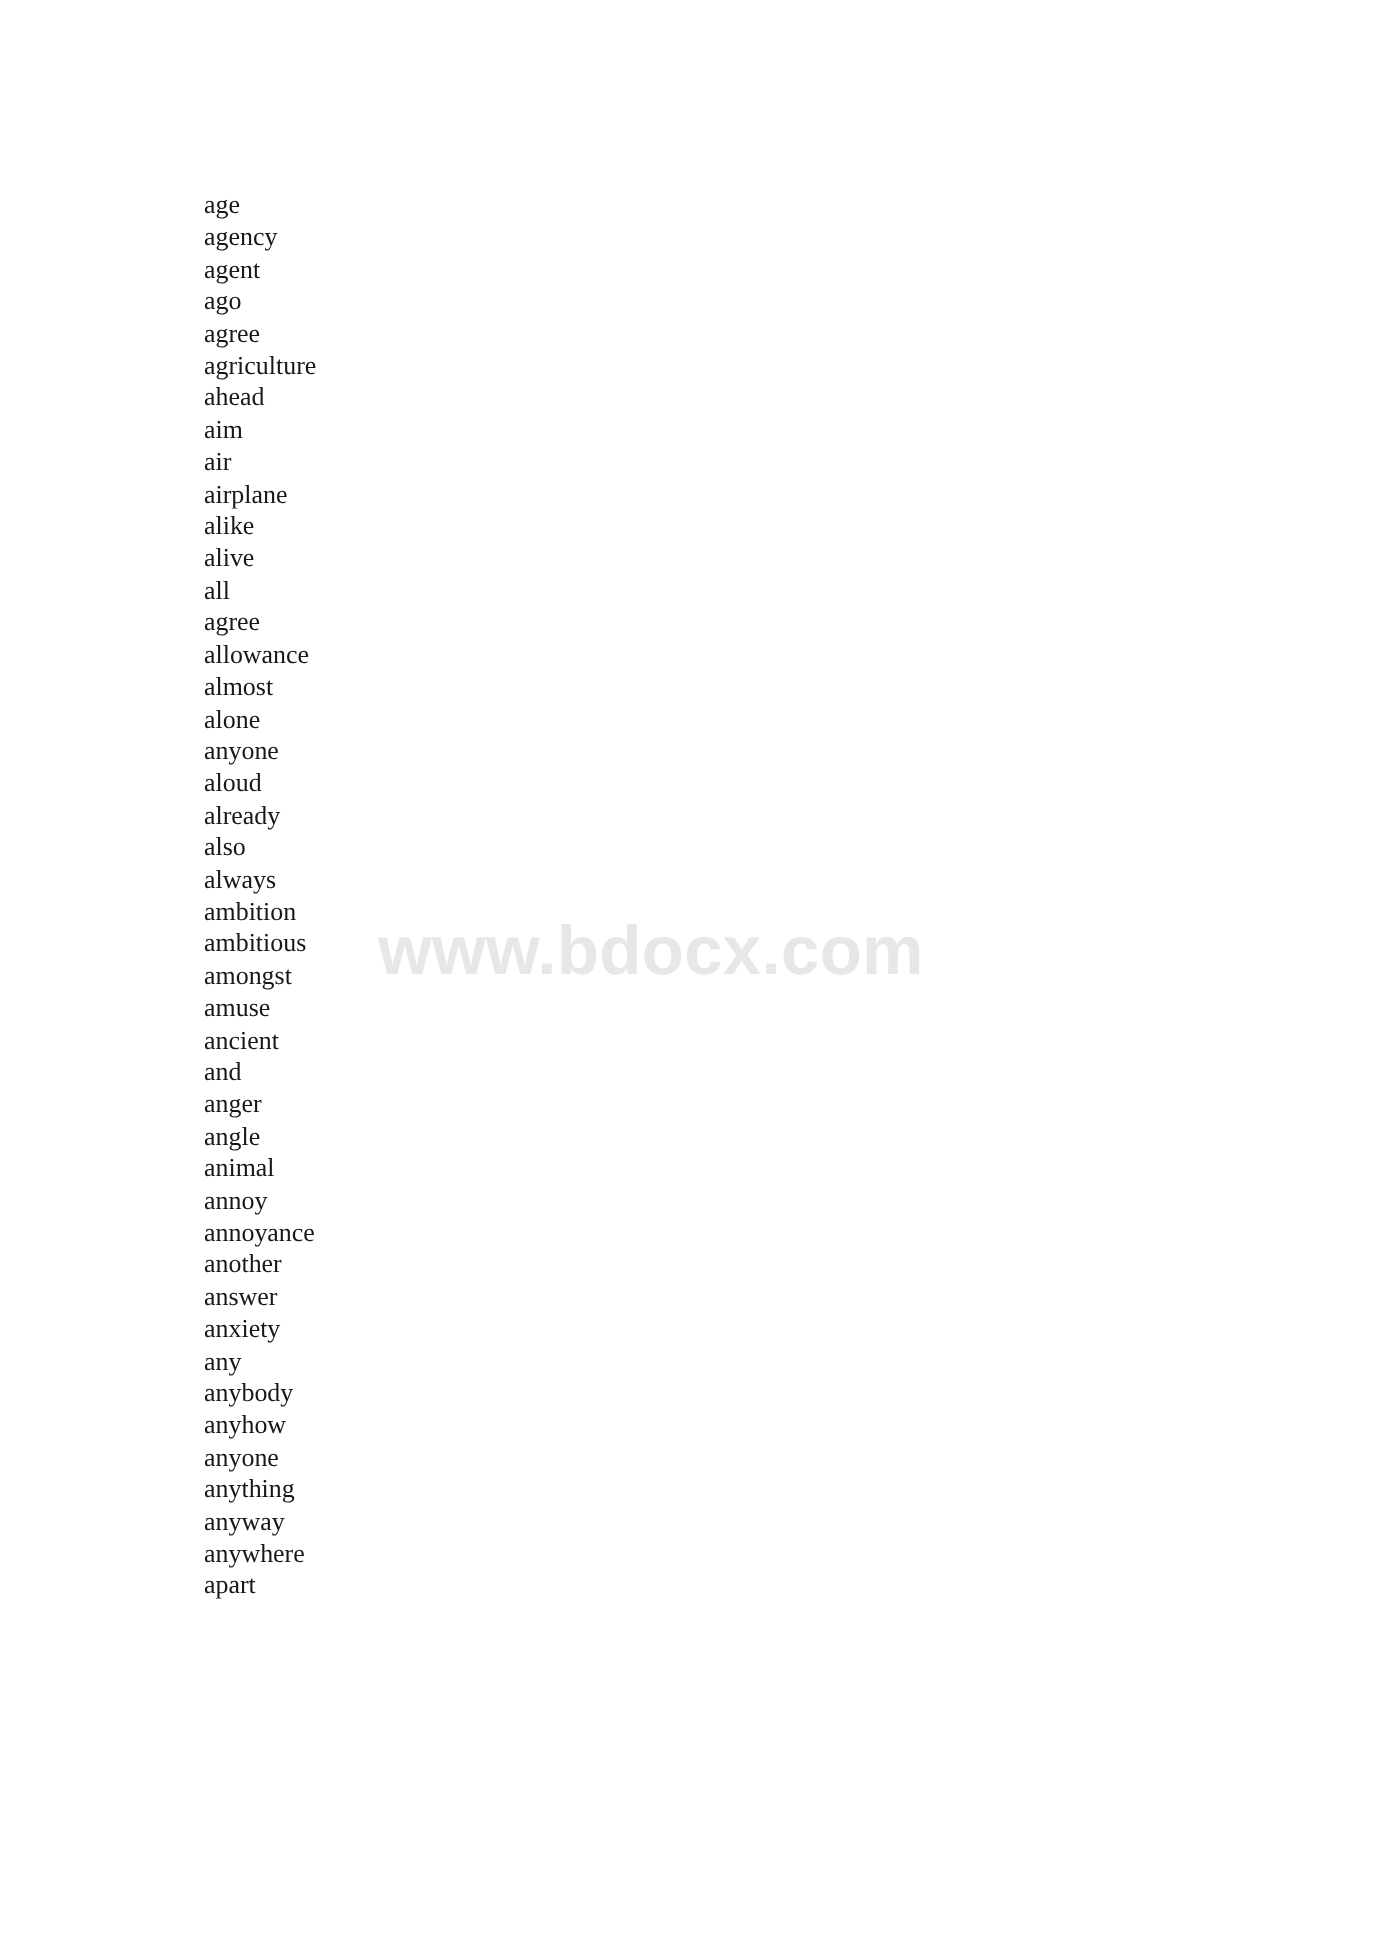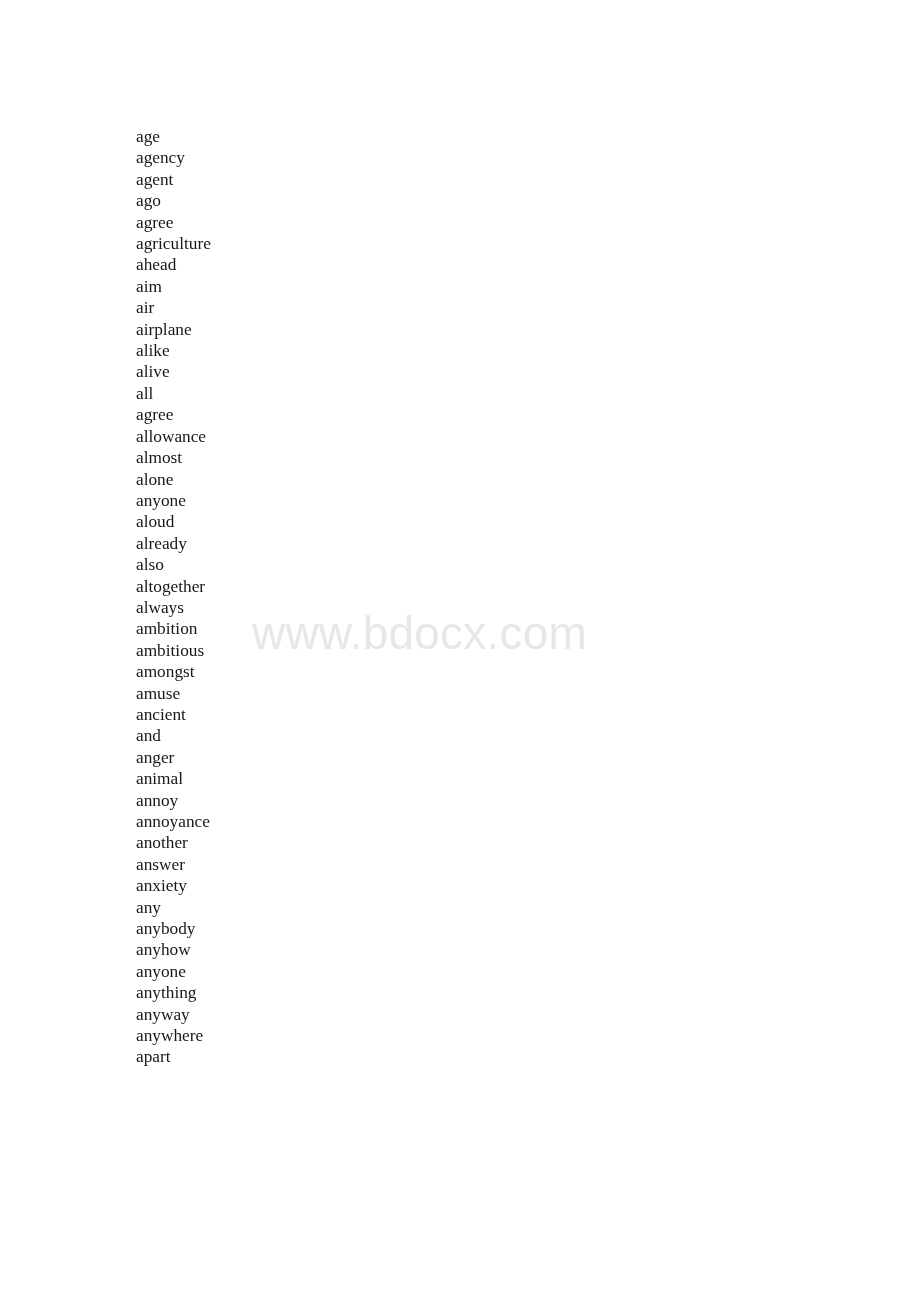--- a/index.html
+++ b/index.html
@@ -23,21 +23,21 @@
     position: absolute;
     left: 252px;
     top: 604px;
     width: 416px;
     height: 58px;
     display: flex;
     align-items: center;
     justify-content: flex-start;
     font-family: "Liberation Sans", "DejaVu Sans", sans-serif;
     font-size: 46px;
-    font-weight: 400;
+    font-weight: 700;
     letter-spacing: 0.2px;
     color: #e7e7e7;
     white-space: nowrap;
     user-select: none;
     pointer-events: none;
     z-index: 1;
   }
   #word-list {
     position: absolute;
     left: 120px;
@@ -81,29 +81,29 @@
       <li>alive</li>
       <li>all</li>
       <li>agree</li>
       <li>allowance</li>
       <li>almost</li>
       <li>alone</li>
       <li>anyone</li>
       <li>aloud</li>
       <li>already</li>
       <li>also</li>
-      <li>altogether</li>
       <li>always</li>
       <li>ambition</li>
       <li>ambitious</li>
       <li>amongst</li>
       <li>amuse</li>
       <li>ancient</li>
       <li>and</li>
       <li>anger</li>
+      <li>angle</li>
       <li>animal</li>
       <li>annoy</li>
       <li>annoyance</li>
       <li>another</li>
       <li>answer</li>
       <li>anxiety</li>
       <li>any</li>
       <li>anybody</li>
       <li>anyhow</li>
       <li>anyone</li>

